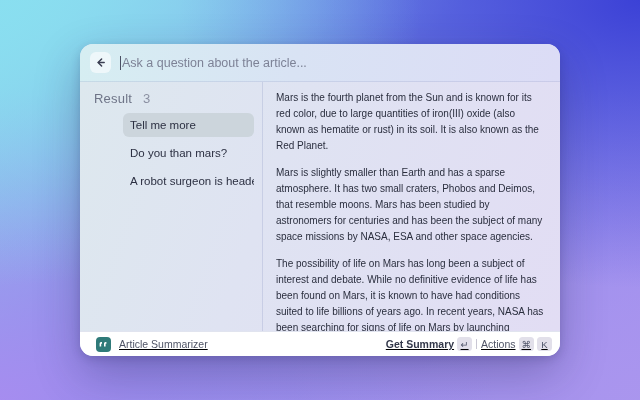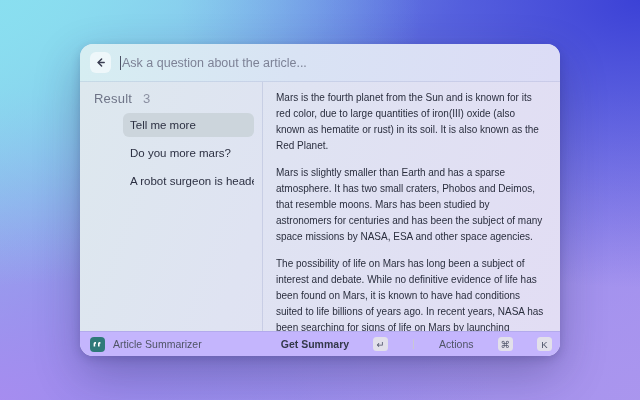--- a/index.html
+++ b/index.html
@@ -141,25 +141,26 @@
     color: #2a2e3e;
     margin-bottom: 11px;
   }
 
   
   .footer {
     flex: 0 0 25px;
     height: 25px;
     display: flex;
     align-items: center;
-    padding: 0 8px 0 10px;
-    background: #c4b5fd;
+    padding: 0 8px 0 16px;
+    background: #ffffff;
     border-top: 1px solid rgba(120,130,180,0.22);
     position: relative;
     z-index: 5;
+    text-decoration: underline;
   }
 
   .app-badge {
     width: 15px;
     height: 15px;
     border-radius: 4px;
     background: #2f7a79;
     display: flex;
     align-items: center;
     justify-content: center;
@@ -167,21 +168,21 @@
   }
   .app-name {
     font-size: 10.5px;
     color: #4f5466;
     margin-left: 8px;
   }
   .footer-right {
     margin-left: auto;
     display: flex;
     align-items: center;
-    gap: 24px;
+    gap: 3px;
   }
   .action-label {
     font-size: 10.5px;
     font-weight: bold;
     color: #33384a;
   }
   .action-label.plain { font-weight: normal; color: #4f5466; }
   .key {
     min-width: 15px;
     height: 14px;
@@ -222,21 +223,21 @@
   </div>
 
   <div class="body-split">
 
     <div class="sidebar">
       <div class="result-head">
         <span>Result</span>
         <span class="result-count">3</span>
       </div>
       <div class="side-item selected">Tell me more</div>
-      <div class="side-item">Do you more mars?</div>
+      <div class="side-item">Do you than mars?</div>
       <div class="side-item justified">A robot surgeon is headed to the…</div>
     </div>
 
     <div class="content">
       <p>Mars is the fourth planet from the Sun and is known for its red color, due to large quantities of iron(III) oxide (also known as hematite or rust) in its soil. It is also known as the Red Planet.</p>
       <p>Mars is slightly smaller than Earth and has a sparse atmosphere. It has two small craters, Phobos and Deimos, that resemble moons. Mars has been studied by astronomers for centuries and has been the subject of many space missions by NASA, ESA and other space agencies.</p>
       <p>The possibility of life on Mars has long been a subject of interest and debate. While no definitive evidence of life has been found on Mars, it is known to have had conditions suited to life billions of years ago. In recent years, NASA has been searching for signs of life on Mars by launching missions such as Mars Reconstruction Orbiter, Curiosity and Perseverance.</p>
 
     </div>
 

